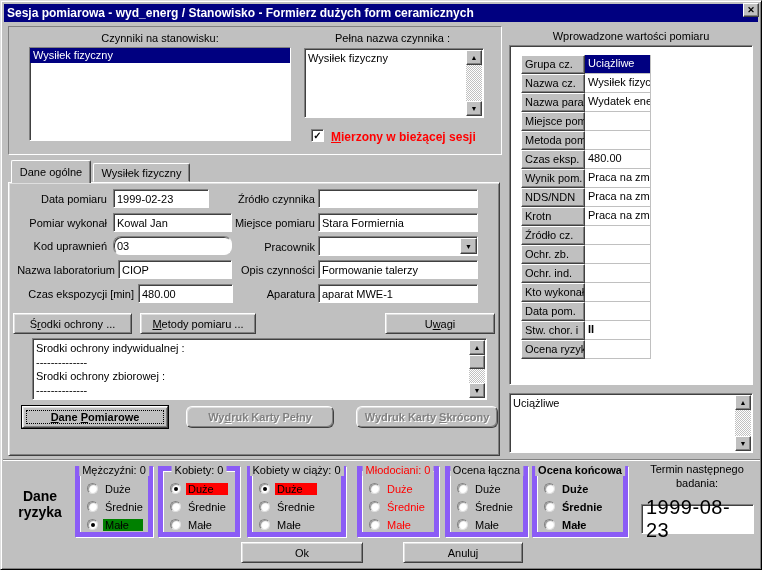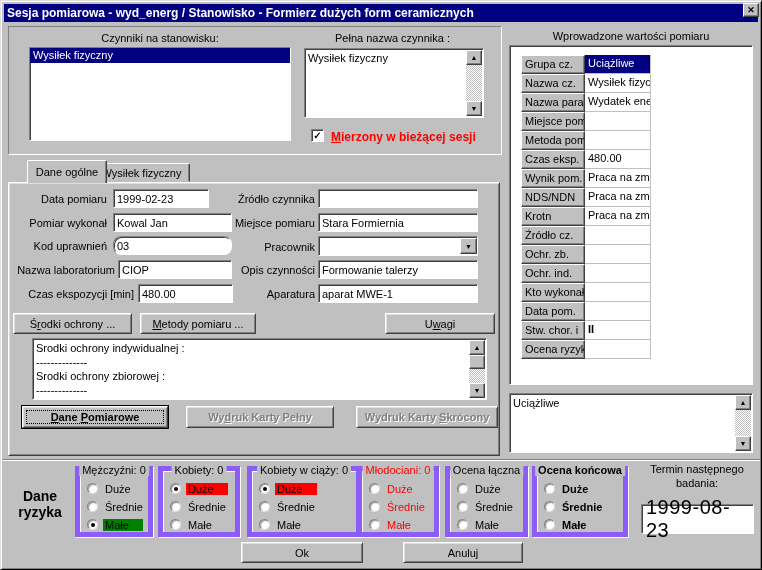--- a/index.html
+++ b/index.html
@@ -18,21 +18,21 @@
             display:flex;align-items:center;justify-content:center;
             font-size:9px;font-weight:bold;line-height:1;}
   
   .etched{border:1px solid;border-color:#808080 #fff #fff #808080;}
   .btn{position:absolute;background:#c0c0c0;border:1px solid;border-color:#fff #404040 #404040 #fff;
        box-shadow:inset 1px 1px 0 #dfdfdf, inset -1px -1px 0 #808080;box-sizing:border-box;
        display:flex;align-items:center;justify-content:center;white-space:nowrap;cursor:default;}
   .btn.default{outline:1px solid #000;font-weight:bold;}
   .btn.default::before{content:'';position:absolute;left:3px;right:3px;top:3px;bottom:3px;
        border:1px dotted #000;}
-  .btn.disabled{color:#808080;text-shadow:1px 1px 0 #fff;font-weight:bold;}
+  .btn.disabled{color:#808080;text-shadow:1px 1px 0 #fff;font-weight:bold;border-radius:6px;}
   .lbl{position:absolute;white-space:nowrap;}
   .r{text-align:right;}
   .c{text-align:center;}
   input.field{position:absolute;box-sizing:border-box;background:#fff;
        border:1px solid;border-color:#808080 #fff #fff #808080;
        box-shadow:inset 1px 1px 0 #404040;
        font:11px "Liberation Sans",sans-serif;padding:1px 3px;outline:none;}
   
   .sb{position:absolute;top:1px;right:1px;bottom:1px;width:16px;
       background:repeating-conic-gradient(#fff 0% 25%, #c0c0c0 0% 50%) 0 0/2px 2px;}
@@ -57,21 +57,21 @@
       box-shadow:inset 1px 1px 0 #404040;box-sizing:border-box;
       display:flex;align-items:center;justify-content:center;
       font-size:10px;font-weight:bold;line-height:1;flex:none;}
   .cblabel{margin-left:7px;color:#ff0000;font-weight:bold;font-size:12px;margin-top:1px;}
   
   .tab{position:absolute;background:#c0c0c0;box-sizing:border-box;
       border:1px solid;border-color:#fff #404040 #c0c0c0 #fff;
       box-shadow:inset -1px 0 0 #808080;
       border-top-left-radius:2px;border-top-right-radius:2px;
       display:flex;align-items:center;justify-content:center;white-space:nowrap;}
-  .tab.active{z-index:3;border-bottom:none;margin-left:16px;}
+  .tab.active{z-index:3;border-bottom:none;}
   .tabpanel{position:absolute;z-index:2;background:#c0c0c0;box-sizing:border-box;
       border:1px solid;border-color:#fff #404040 #404040 #fff;
       box-shadow:inset 1px 1px 0 #dfdfdf, inset -1px -1px 0 #808080;}
   
   .combobtn{position:absolute;width:17px;background:#c0c0c0;
       border:1px solid;border-color:#fff #404040 #404040 #fff;
       box-shadow:inset -1px -1px 0 #808080;box-sizing:border-box;
       display:flex;align-items:center;justify-content:center;font-size:7px;line-height:1;}
   
   .vpanel{position:absolute;background:#fff;border:1px solid;border-color:#808080 #fff #fff #808080;
@@ -299,21 +299,21 @@
     <div class="radiorow" style="top:29px;">
         <span class="rad"></span>
         <span class="rlabel">Średnie</span>
       </div>
     <div class="radiorow" style="top:47px;">
         <span class="rad"></span>
         <span class="rlabel">Małe</span>
       </div>
   </div>
 
-  <div class="grp" style="left:246px;top:465px;width:114px;height:71px;">
+  <div class="grp" style="left:246px;top:465px;width:99px;height:71px;">
     <span class="legend">Kobiety w ciąży: 0</span>
     <div class="radiorow" style="top:11px;">
         <span class="rad checked">
           <span class="dot"></span>
         </span>
         <span class="rlabel hl-red">Duże</span>
       </div>
     <div class="radiorow" style="top:29px;">
         <span class="rad"></span>
         <span class="rlabel">Średnie</span>

